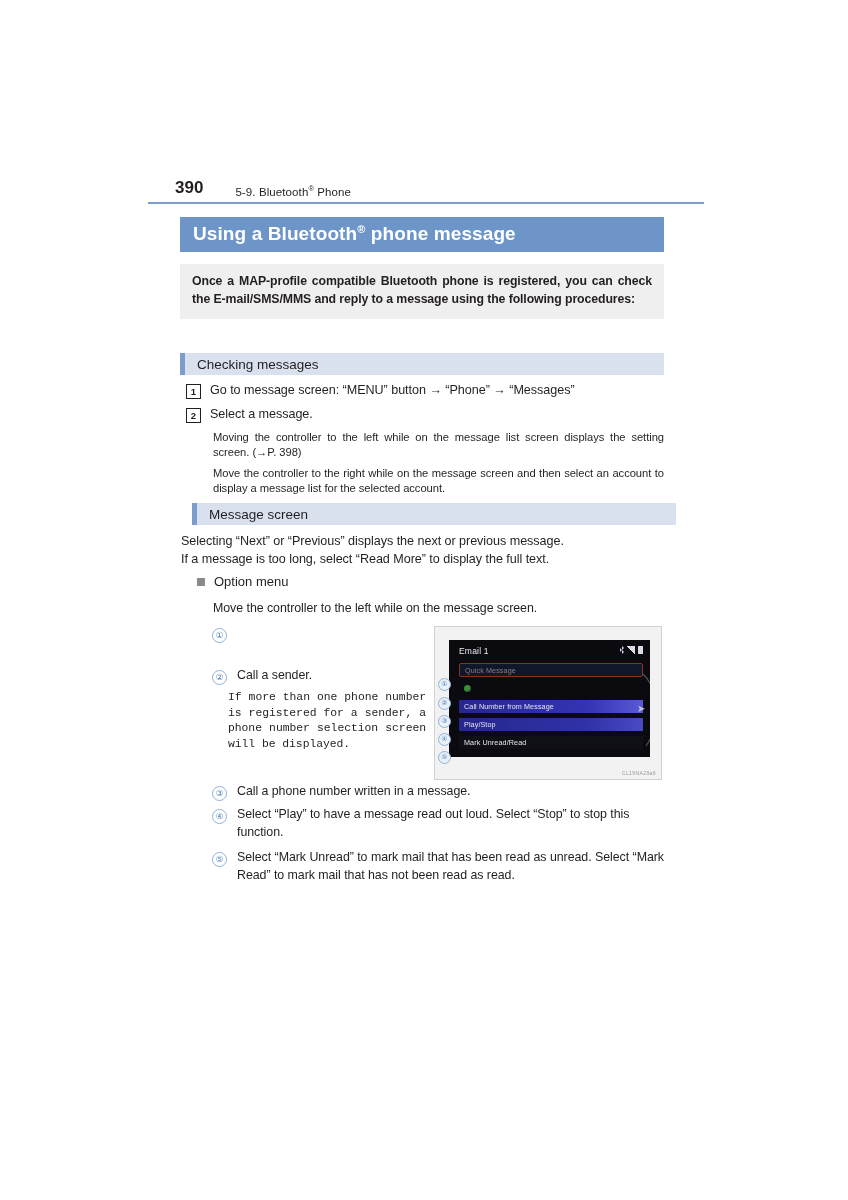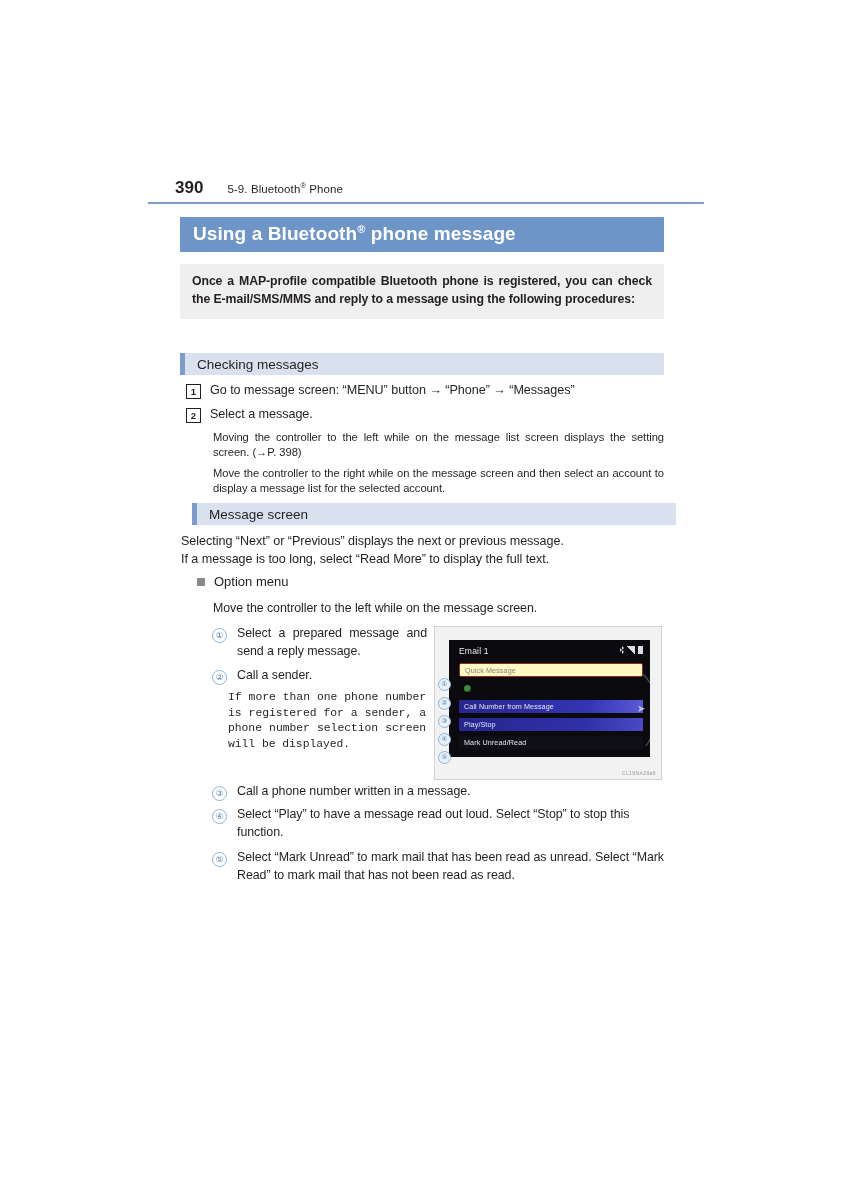--- a/index.html
+++ b/index.html
@@ -23,21 +23,22 @@
     overflow: hidden;
   }
 
   
   .runhead {
     position: absolute;
     left: 175px;
     top: 178px;
     width: 530px;
     display: flex;
-    align-items: center;
+    align-items: flex-end;
+    gap: 8px;
   }
   .folio {
     font-size: 17px;
     font-weight: bold;
     letter-spacing: 0px;
     color: #231f20;
   }
   .runtitle {
     font-size: 11.5px;
     margin-left: 24px;
@@ -311,21 +312,21 @@
     display: flex;
     align-items: center;
     font-size: 7.2px;
     color: #e5e5ee;
     padding-left: 5px;
     box-sizing: border-box;
     letter-spacing: .1px;
   }
   #frow-1 {
     top: 23px;
-    background: #fef9c3;
+    background: #0f172a;
     border: 1.4px solid #8c2f20;
     border-radius: 2px;
     color: #8a7f7c;
     height: 14px;
   }
   #frow-2 { top: 42px; background: transparent; }
   #frow-2 .greenico {
     width: 7px; height: 7px;
     border-radius: 50%;
     background: #3f8c3a;
@@ -427,21 +428,20 @@
 
   <div class="subhead">
     <div class="sq"></div>
     <div class="sh-text">Option menu</div>
   </div>
 
   <div class="subnote">Move the controller to the left while on the message screen.</div>
 
   <div class="cnum-item" id="ci-1">
     <div class="cnum">①</div>
-    <div class="cnum-text">Select a prepared message and send a reply message.</div>
   </div>
 
   <div class="cnum-item" id="ci-2">
     <div class="cnum">②</div>
     <div class="cnum-text">Call a sender.</div>
   </div>
   <div class="cnum-sub" id="ci-2sub">If more than one phone number is registered for a sender, a phone number selection screen will be displayed.</div>
 
   <div class="cnum-item" id="ci-3">
     <div class="cnum">③</div>

